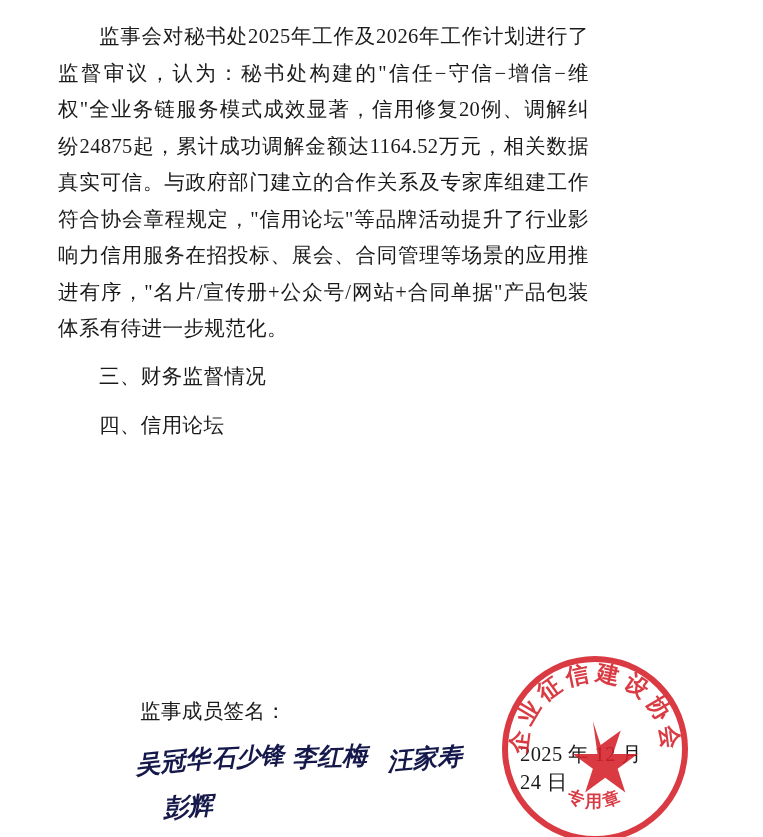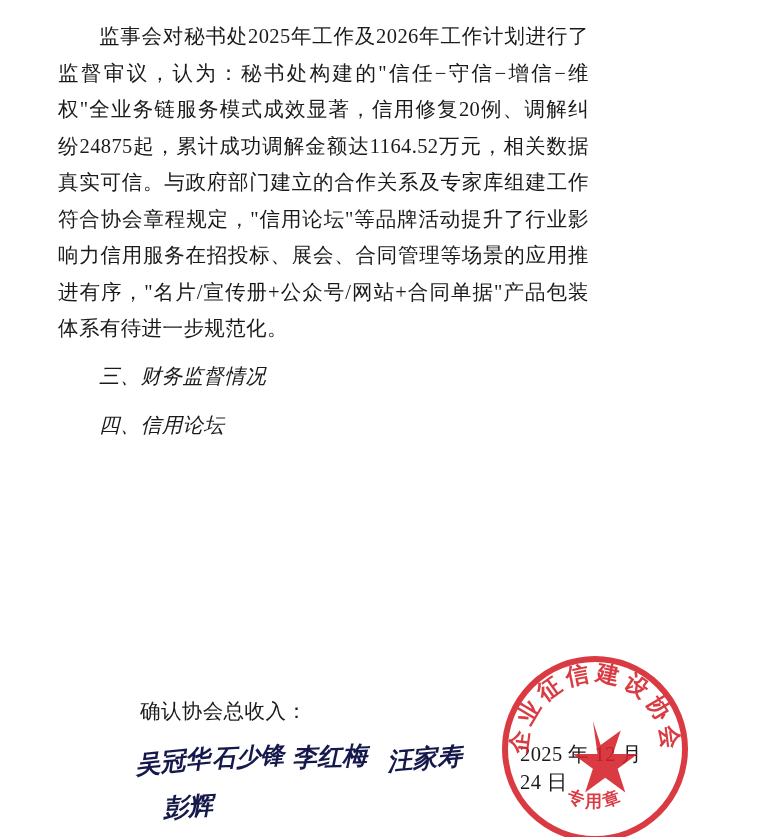--- a/index.html
+++ b/index.html
@@ -31,21 +31,20 @@
     margin: 0 0 0 0;
     text-indent: 2em;
   }
   .heading {
     font-size: 20.5px;
     line-height: 36.5px;
     margin: 0;
     text-indent: 2em;
     letter-spacing: 0.4px;
     font-weight: 400;
-    font-style: italic;
   }
   .spacer-sm { height: 11px; }
   .spacer-md { height: 13px; }
   .sign-block {
     position: absolute;
     left: 140px;
     top: 697px;
     font-size: 20.5px;
     letter-spacing: 0.4px;
   }
@@ -94,21 +93,21 @@
   <div class="spacer-sm"></div>
 
   <h2 class="heading">三、财务监督情况</h2>
 
 
   <div class="spacer-md"></div>
 
   <h2 class="heading">四、信用论坛</h2>
 
 
-  <div class="sign-block">确认协会总收入：</div>
+  <div class="sign-block">监事成员签名：</div>
 
   <div class="date-block">2025 年 12 月 24 日</div>
 
   <div class="sig sig1">吴冠华</div>
   <div class="sig sig2">石少锋</div>
   <div class="sig sig3">李红梅</div>
   <div class="sig sig4">汪家寿</div>
   <div class="sig sig5">彭辉</div>
 
   <div class="stamp">

